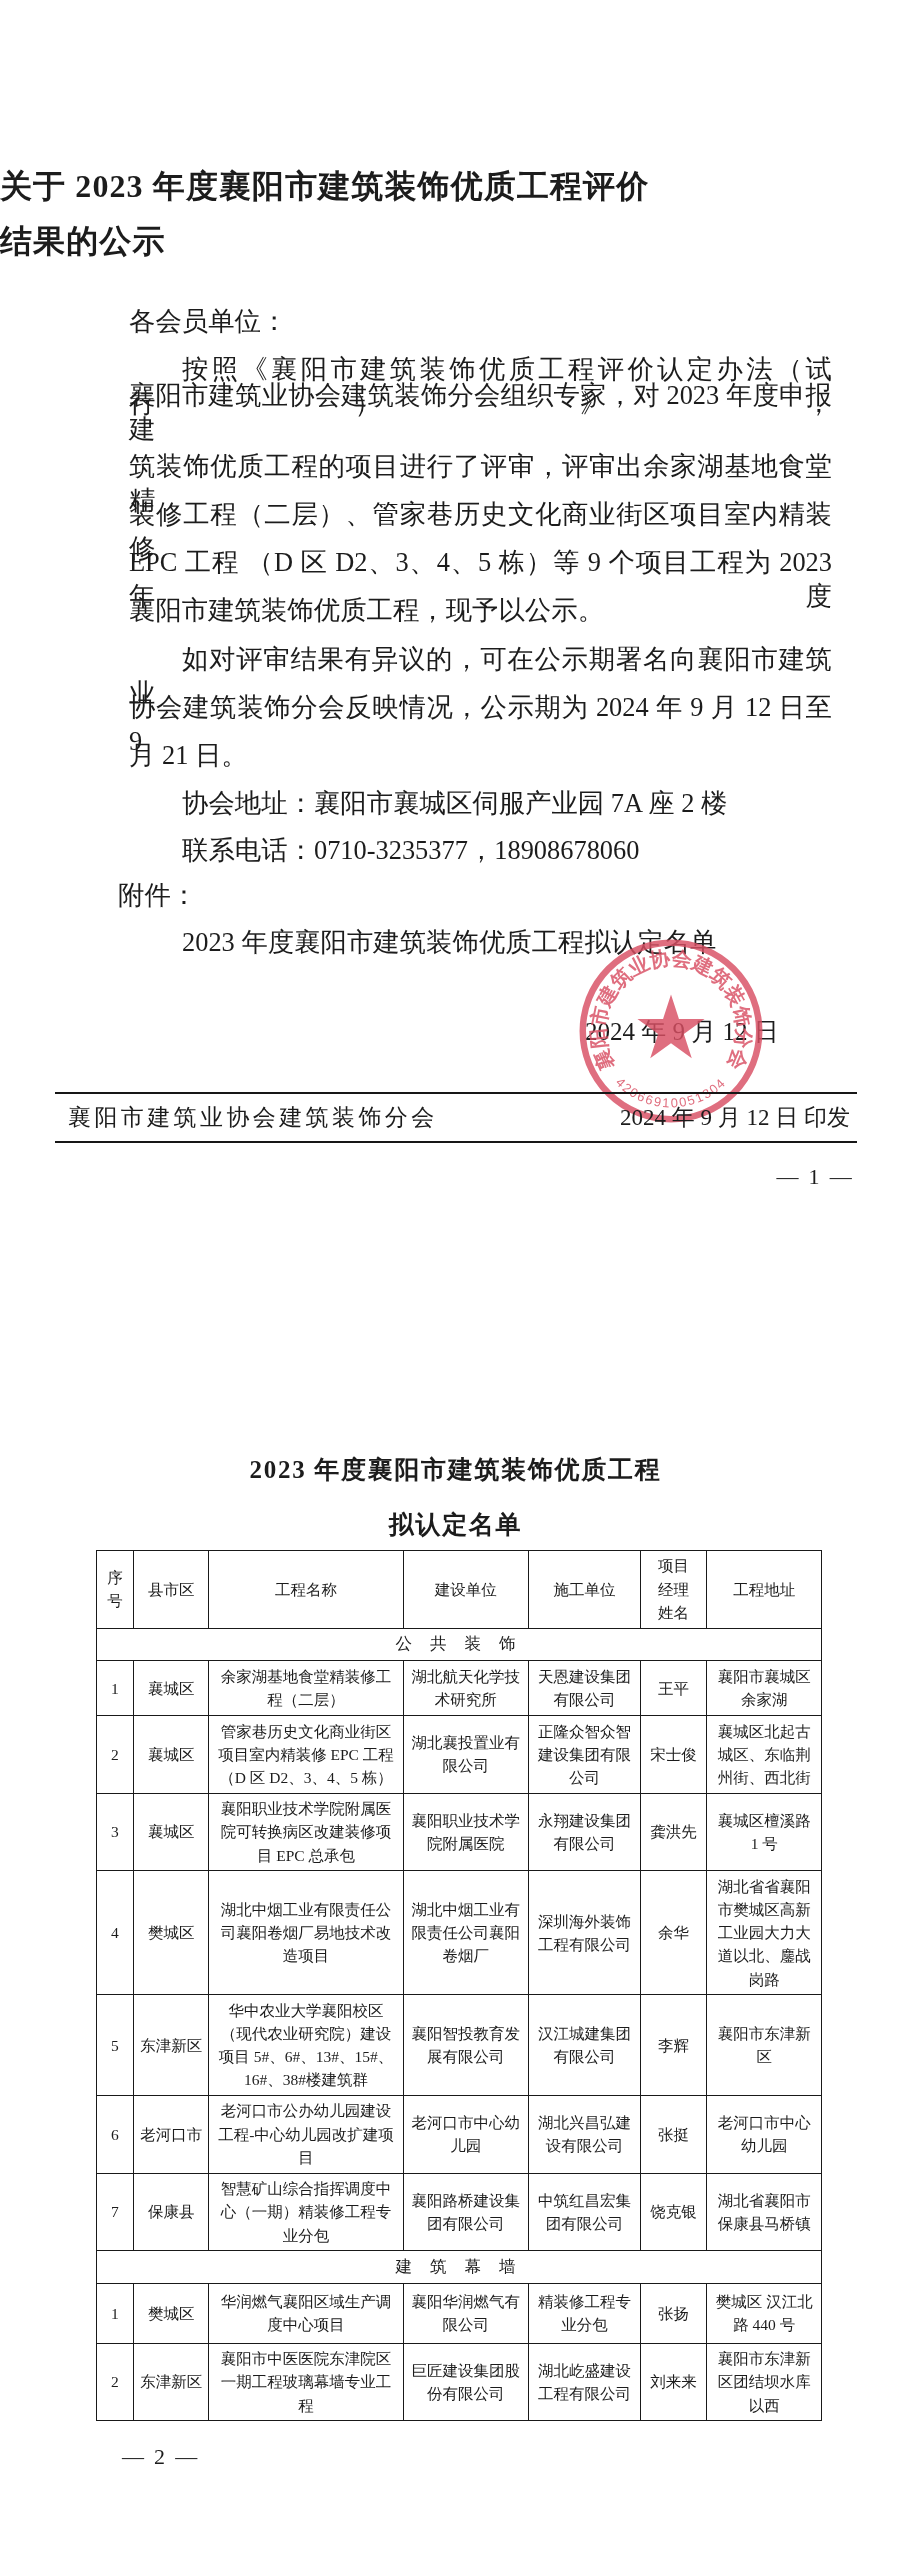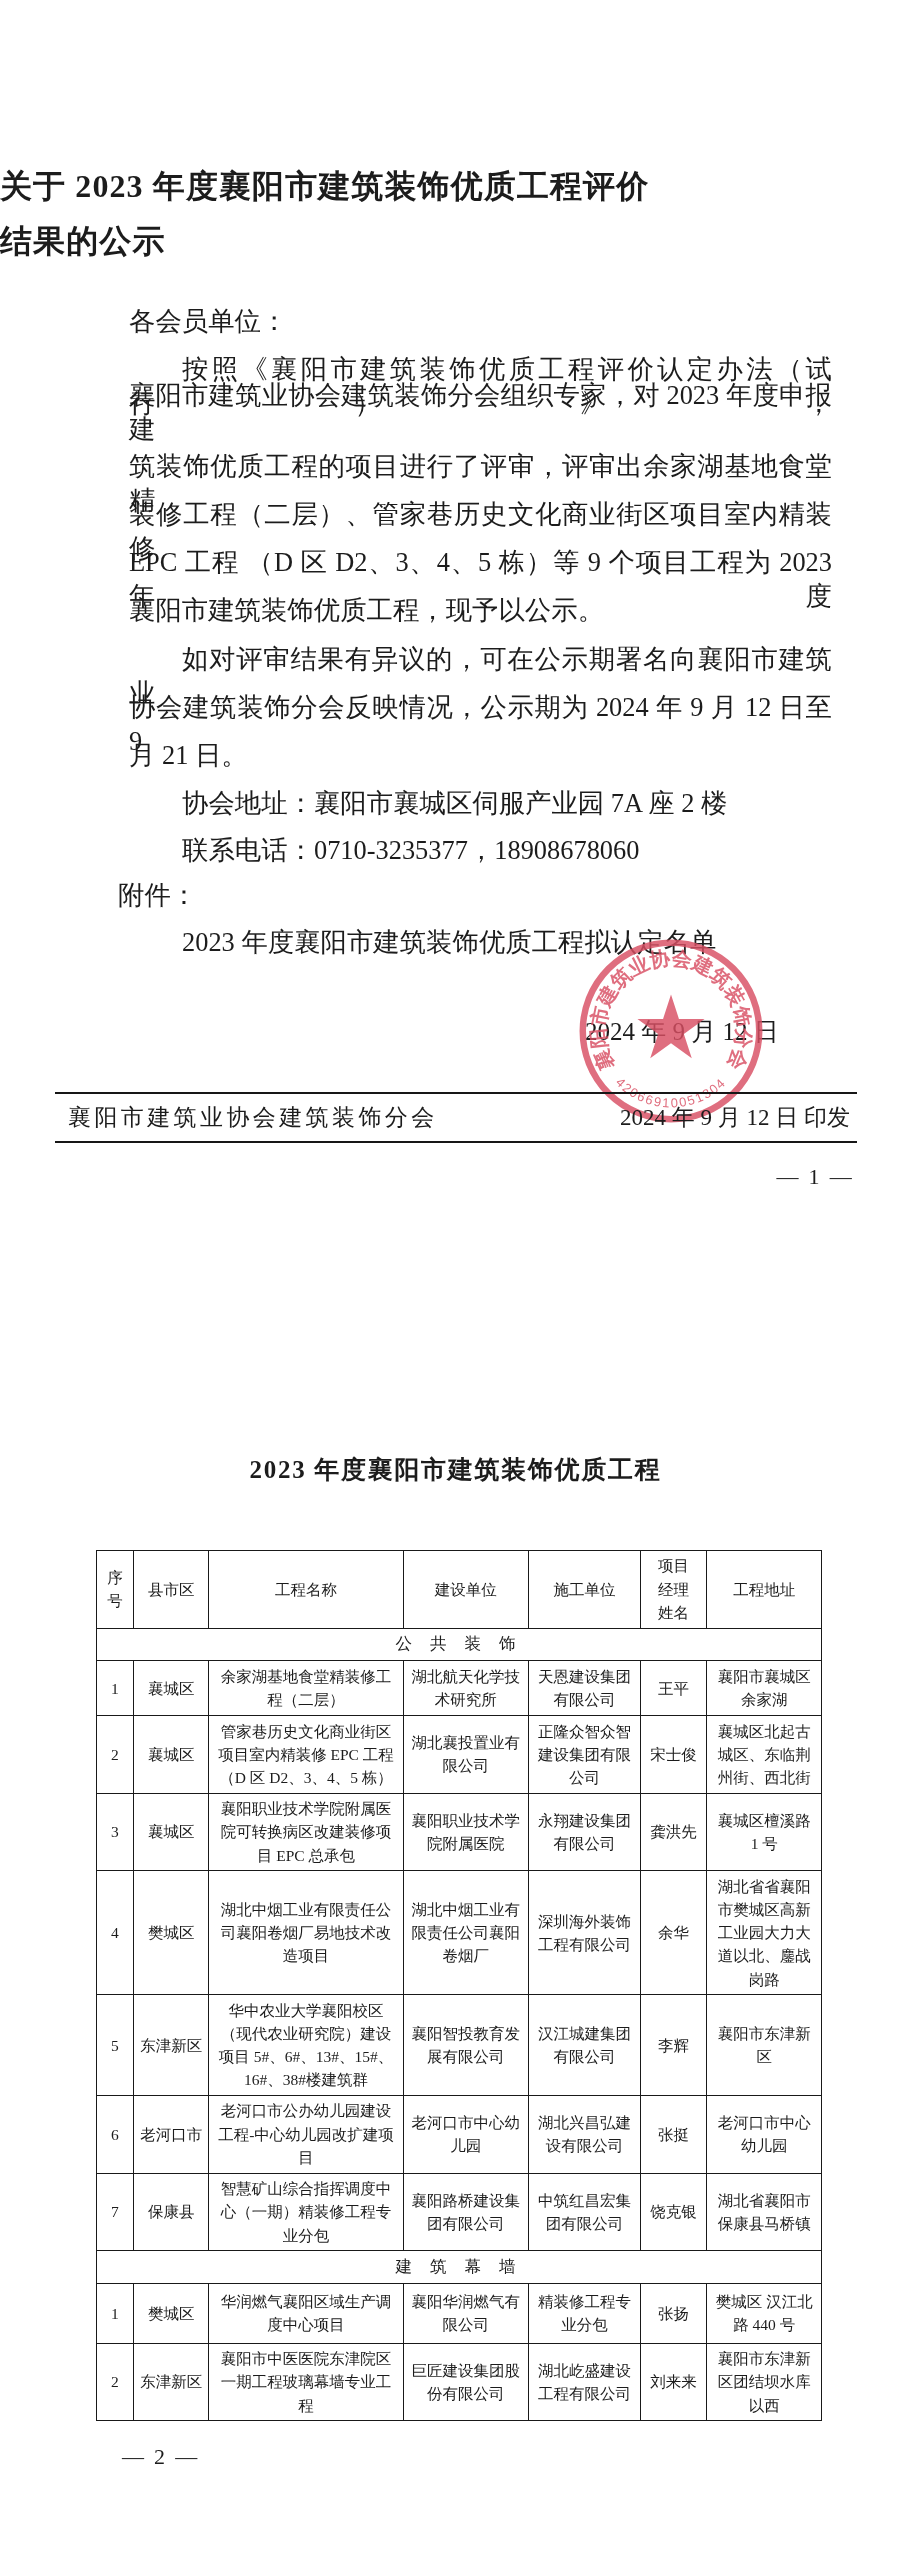--- a/index.html
+++ b/index.html
@@ -128,20 +128,21 @@
     </text>
   </svg>
 
   <div class="rule rule-1"></div>
   <div class="footer-issuer">襄阳市建筑业协会建筑装饰分会</div>
   <div class="footer-date">2024 年 9 月 12 日  印发</div>
   <div class="rule rule-2"></div>
   <div class="pagenum pagenum-1">— 1 —</div>
 
   <div class="p2-title" style="top:1453px">2023 年度襄阳市建筑装饰优质工程</div>
+  <div class="p2-title" style="top:1508px">拟认定名单</div>
 
   <table class="list-table">
     <colgroup>
       <col class="col-no">
         <col class="col-county">
         <col class="col-project">
       <col class="col-builder">
         <col class="col-constructor">
         <col class="col-manager">
         <col class="col-address">

